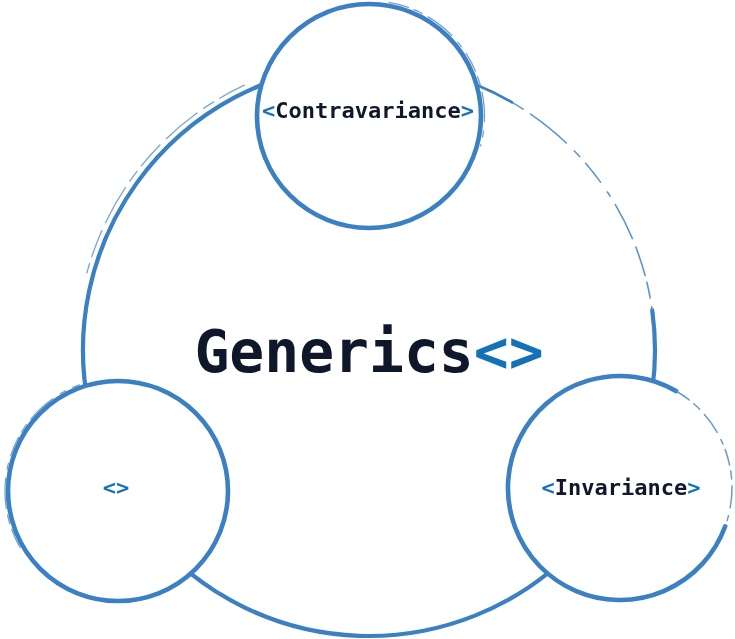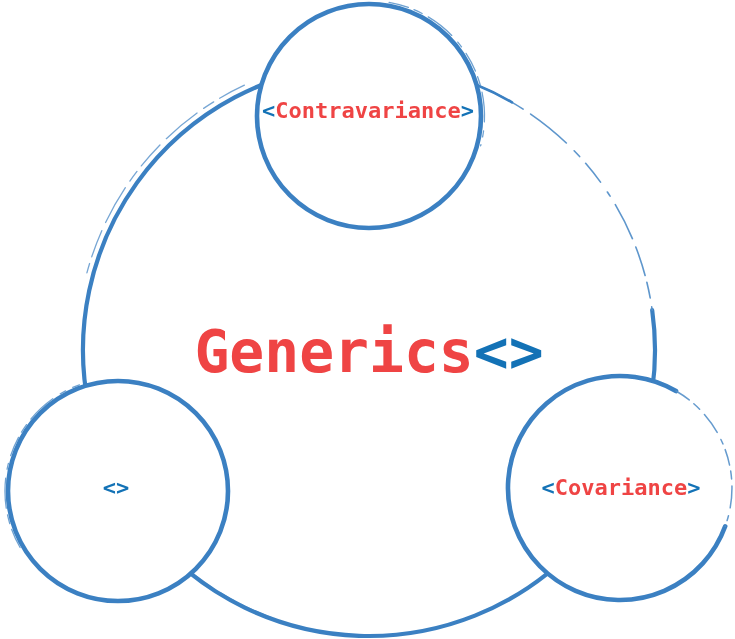--- a/index.html
+++ b/index.html
@@ -25,21 +25,21 @@
     transform: translate(-50%, -50%);
     display: flex;
     align-items: baseline;
     white-space: pre;
     font-weight: bold;
     line-height: 1;
     pointer-events: none;
   }
   .node-label { font-size: 22px; }
   .center-label { font-size: 58px; }
-  .txt-orange { color: #ef4444; }
+  .txt-orange { color: #0f172a; }
   .txt-blue   { color: #1372b6; }
   .pos-contravariance { left: 368px; top: 111px; }
   .pos-covariance     { left: 116px; top: 488px; }
   .pos-invariance     { left: 621px; top: 488px; }
   .pos-center         { left: 369px; top: 352px; }
 </style>
 </head>
 <body>
 
 <div class="canvas">
@@ -71,21 +71,21 @@
     <span class="txt-blue">&gt;</span>
   </div>
 
   <div class="label node-label pos-covariance">
     <span class="txt-blue">&lt;</span>
     <span class="txt-blue">&gt;</span>
   </div>
 
   <div class="label node-label pos-invariance">
     <span class="txt-blue">&lt;</span>
-    <span class="txt-orange">Covariance</span>
+    <span class="txt-orange">Invariance</span>
     <span class="txt-blue">&gt;</span>
   </div>
 
   <div class="label center-label pos-center">
     <span class="txt-orange">Generics</span>
     <span class="txt-blue">&lt;&gt;</span>
   </div>
 
 </div>
 

